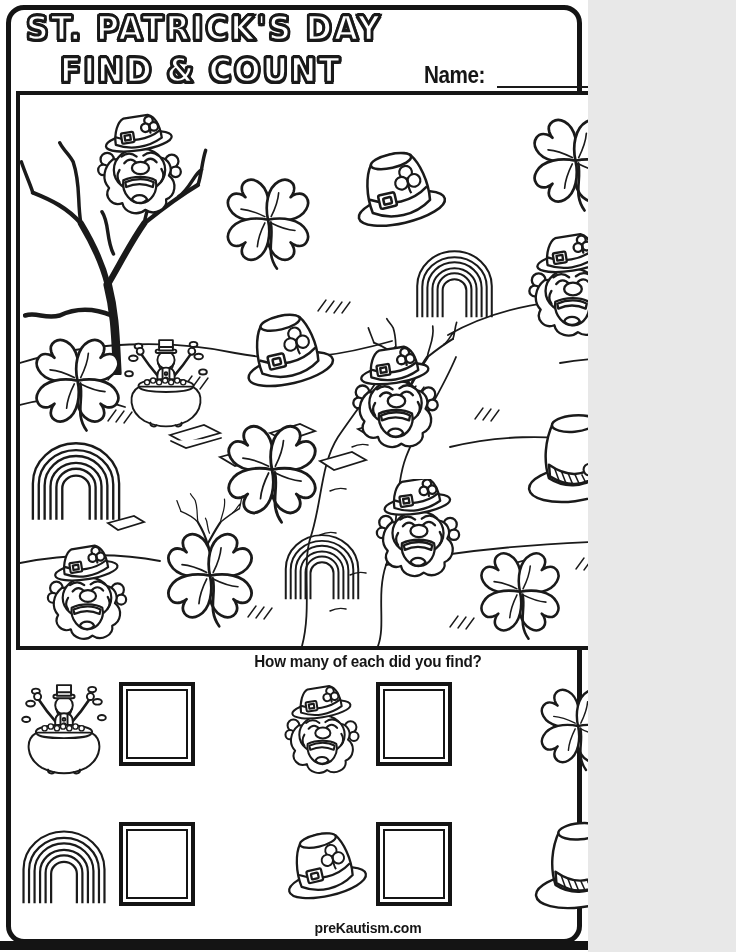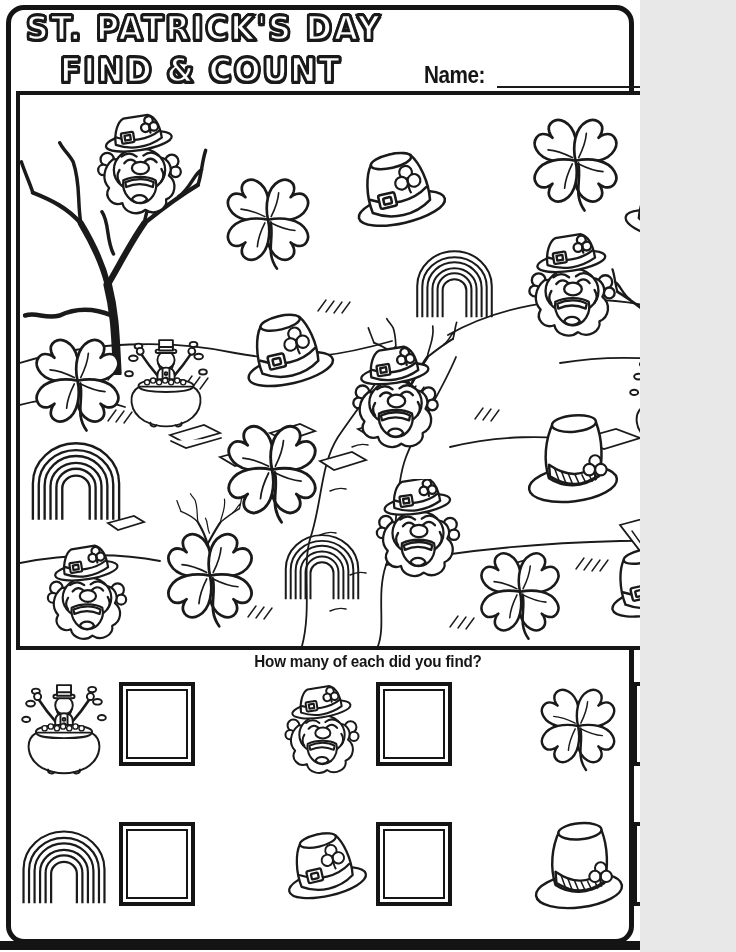--- a/index.html
+++ b/index.html
@@ -1,16 +1,16 @@
 <!DOCTYPE html>
 <html><head>
 <meta charset="utf-8">
 <style>
   html,body{margin:0;padding:0;background:#e8e8e8;}
-  .page{position:relative;width:640px;height:952px;background:#fff;overflow:hidden;
+  .page{position:relative;width:588px;height:952px;background:#fff;overflow:hidden;
         font-family:"Liberation Sans",sans-serif;color:#161616;}
   .frame{position:absolute;left:6px;top:5px;right:6px;bottom:8px;border:5px solid #141414;
          border-radius:18px;pointer-events:none;}
   .bottom-bar{position:absolute;left:0;top:941px;width:736px;height:9px;background:#141414;}
   .bubble{position:absolute;font-family:"DejaVu Sans",sans-serif;font-weight:bold;
           color:#fff;-webkit-text-stroke:2.4px #1a1a1a;
           text-shadow:2px 0 #1a1a1a,-2px 0 #1a1a1a,0 2px #1a1a1a,0 -2px #1a1a1a,
                       1.5px 1.5px #1a1a1a,-1.5px 1.5px #1a1a1a,1.5px -1.5px #1a1a1a,-1.5px -1.5px #1a1a1a;
           letter-spacing:2px;white-space:nowrap;transform:scaleX(.93);transform-origin:left;}
   .title1{left:26px;top:8px;font-size:34px;}
@@ -312,13 +312,14 @@
 
   <div class="cell-icon" style="left:532px;top:818px;width:94px;height:98px">
     <svg class="fit">
         <use width="100%" height="100%" href="#sym-hat-tall"></use>
       </svg>
   </div>
   <div class="abox" style="left:633px;top:822px">
     <div class="abox-inner"></div>
   </div>
 
+  <div class="footer">preKautism.com</div>
 </div>
 
 </body></html>

